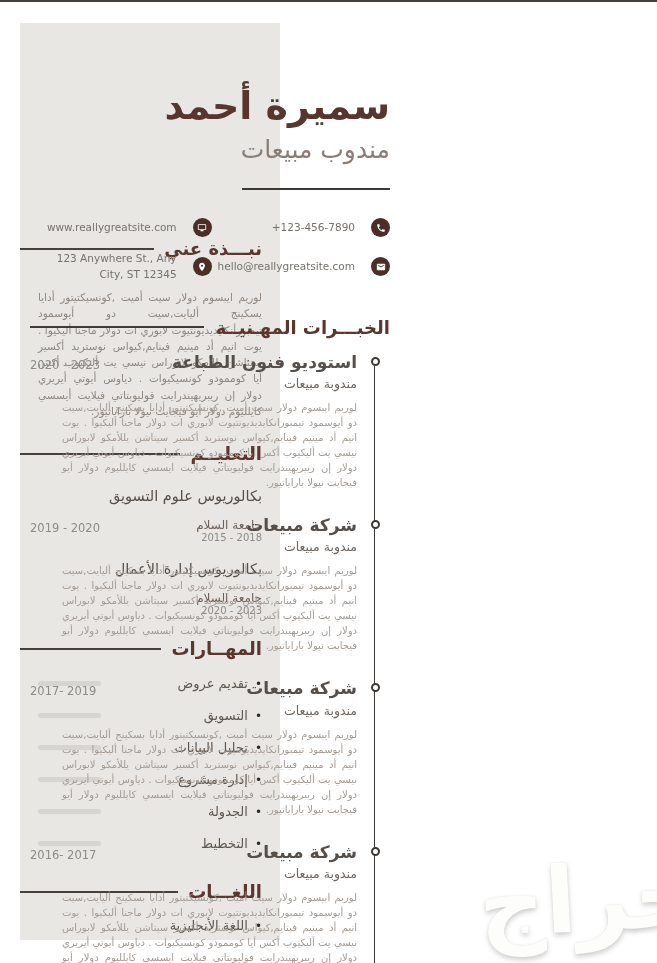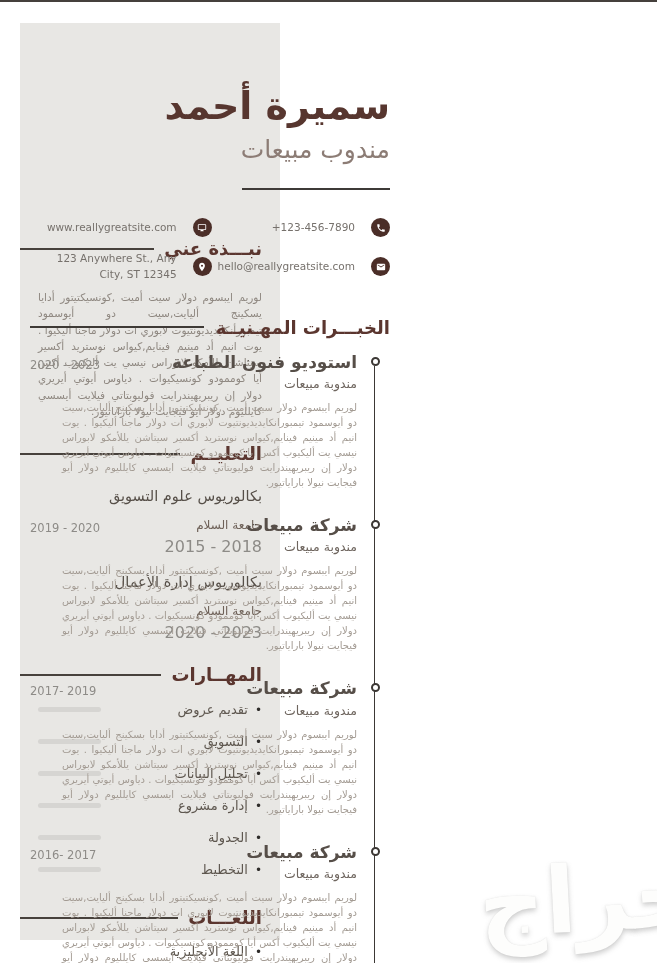--- a/index.html
+++ b/index.html
@@ -15,21 +15,21 @@
   .side-head .head-txt { color:#5b362f; font-weight:bold; font-size:18px; white-space:nowrap; }
   .side-head .rule { flex:1; height:2px; background:#47413c; }
 
   .about-text { margin-top:30px; font-size:10.5px; line-height:1.55; color:#8f8881;
                 text-align:justify; }
 
   .edu-block { margin-top:24px; }
   .edu-item { margin-bottom:18px; }
   .edu-degree { font-size:14.5px; font-weight:normal; color:#564f48; }
   .edu-school { font-size:12px; font-weight:normal; color:#6d6057; margin-top:14px; }
-  .edu-dates { font-size:16px; color:#8d8b87; margin-top:5px; direction:ltr; text-align:right; }
+  .edu-dates { font-size:10px; color:#8d8b87; direction:ltr; text-align:right; }
 
   .skills-block { margin-top:22px; }
   .skill-row { display:flex; align-items:center; justify-content:space-between; margin-top:17px; }
   .skill-label { font-size:13px; color:#5e574f; white-space:nowrap; }
   .skill-label .bullet, .lang-item .bullet { color:#2e2c2a; margin-left:7px; font-size:12px; }
   .skill-bar { width:63px; height:5px; background:#d6d5d2; border-radius:3px;
                overflow:hidden; direction:ltr; flex-shrink:0; }
   .skill-fill { height:100%; background:#2e2c2a; border-radius:3px; }
 
   .lang-block { margin-top:30px; }

